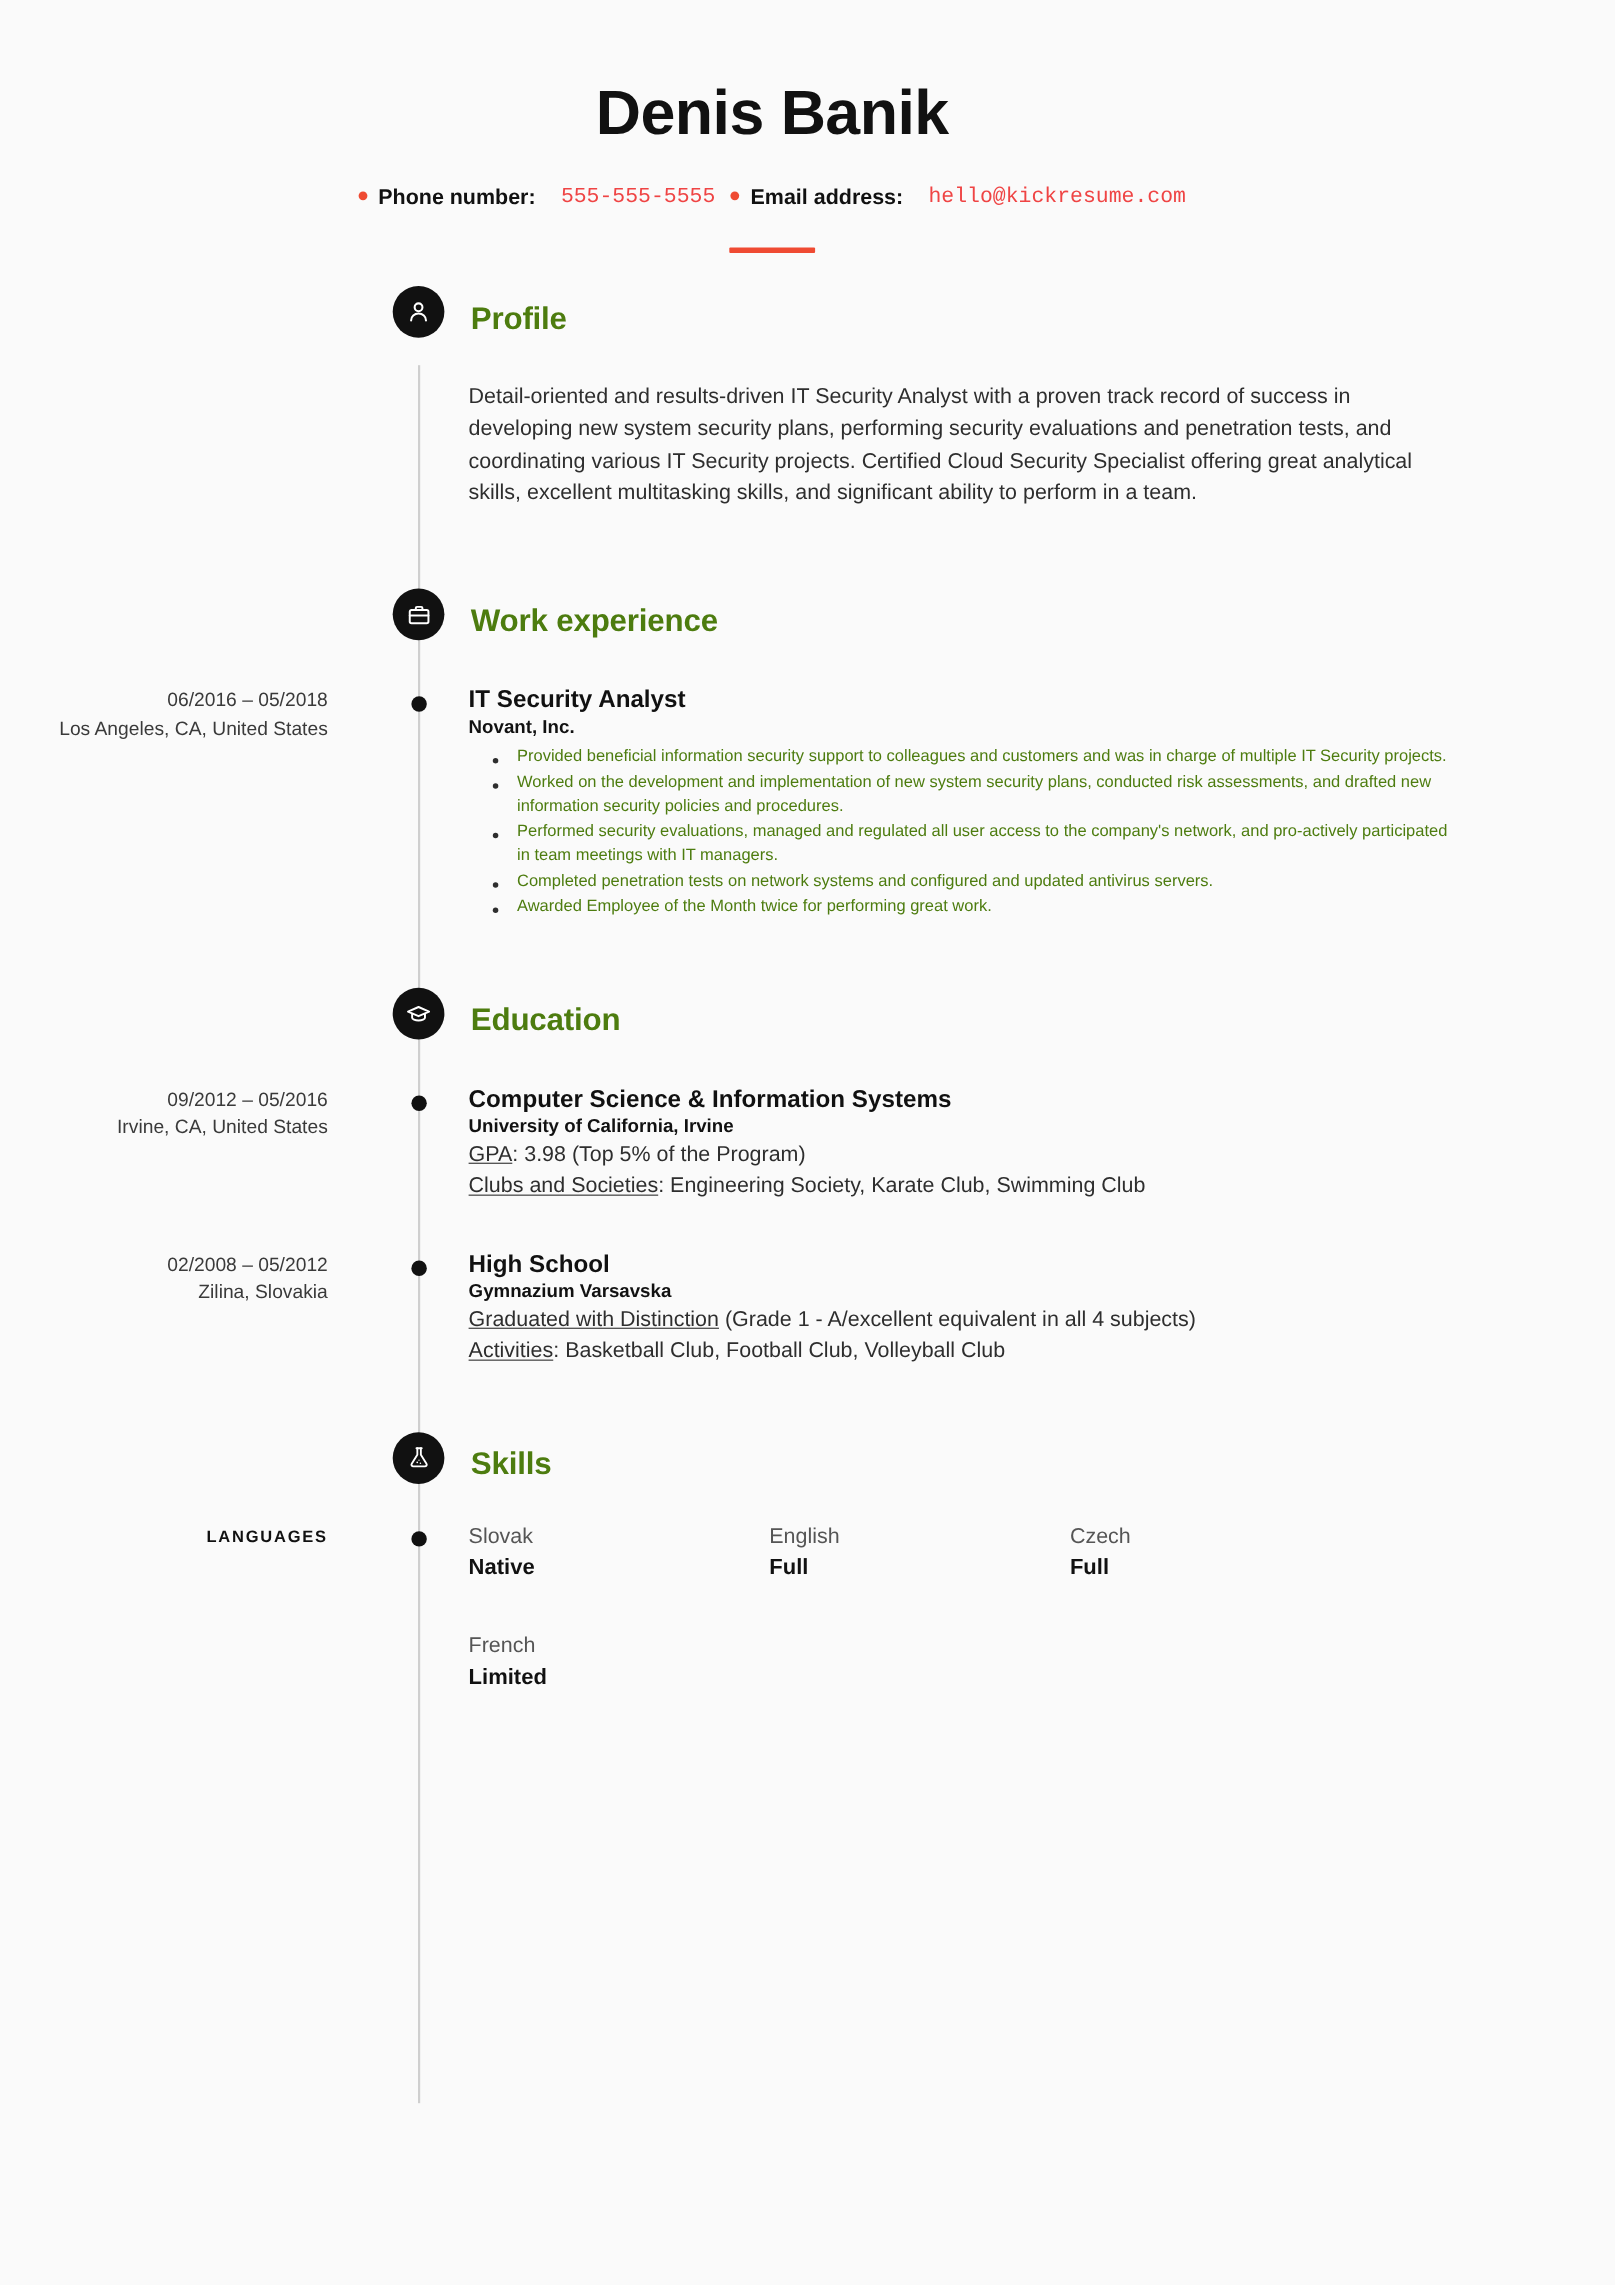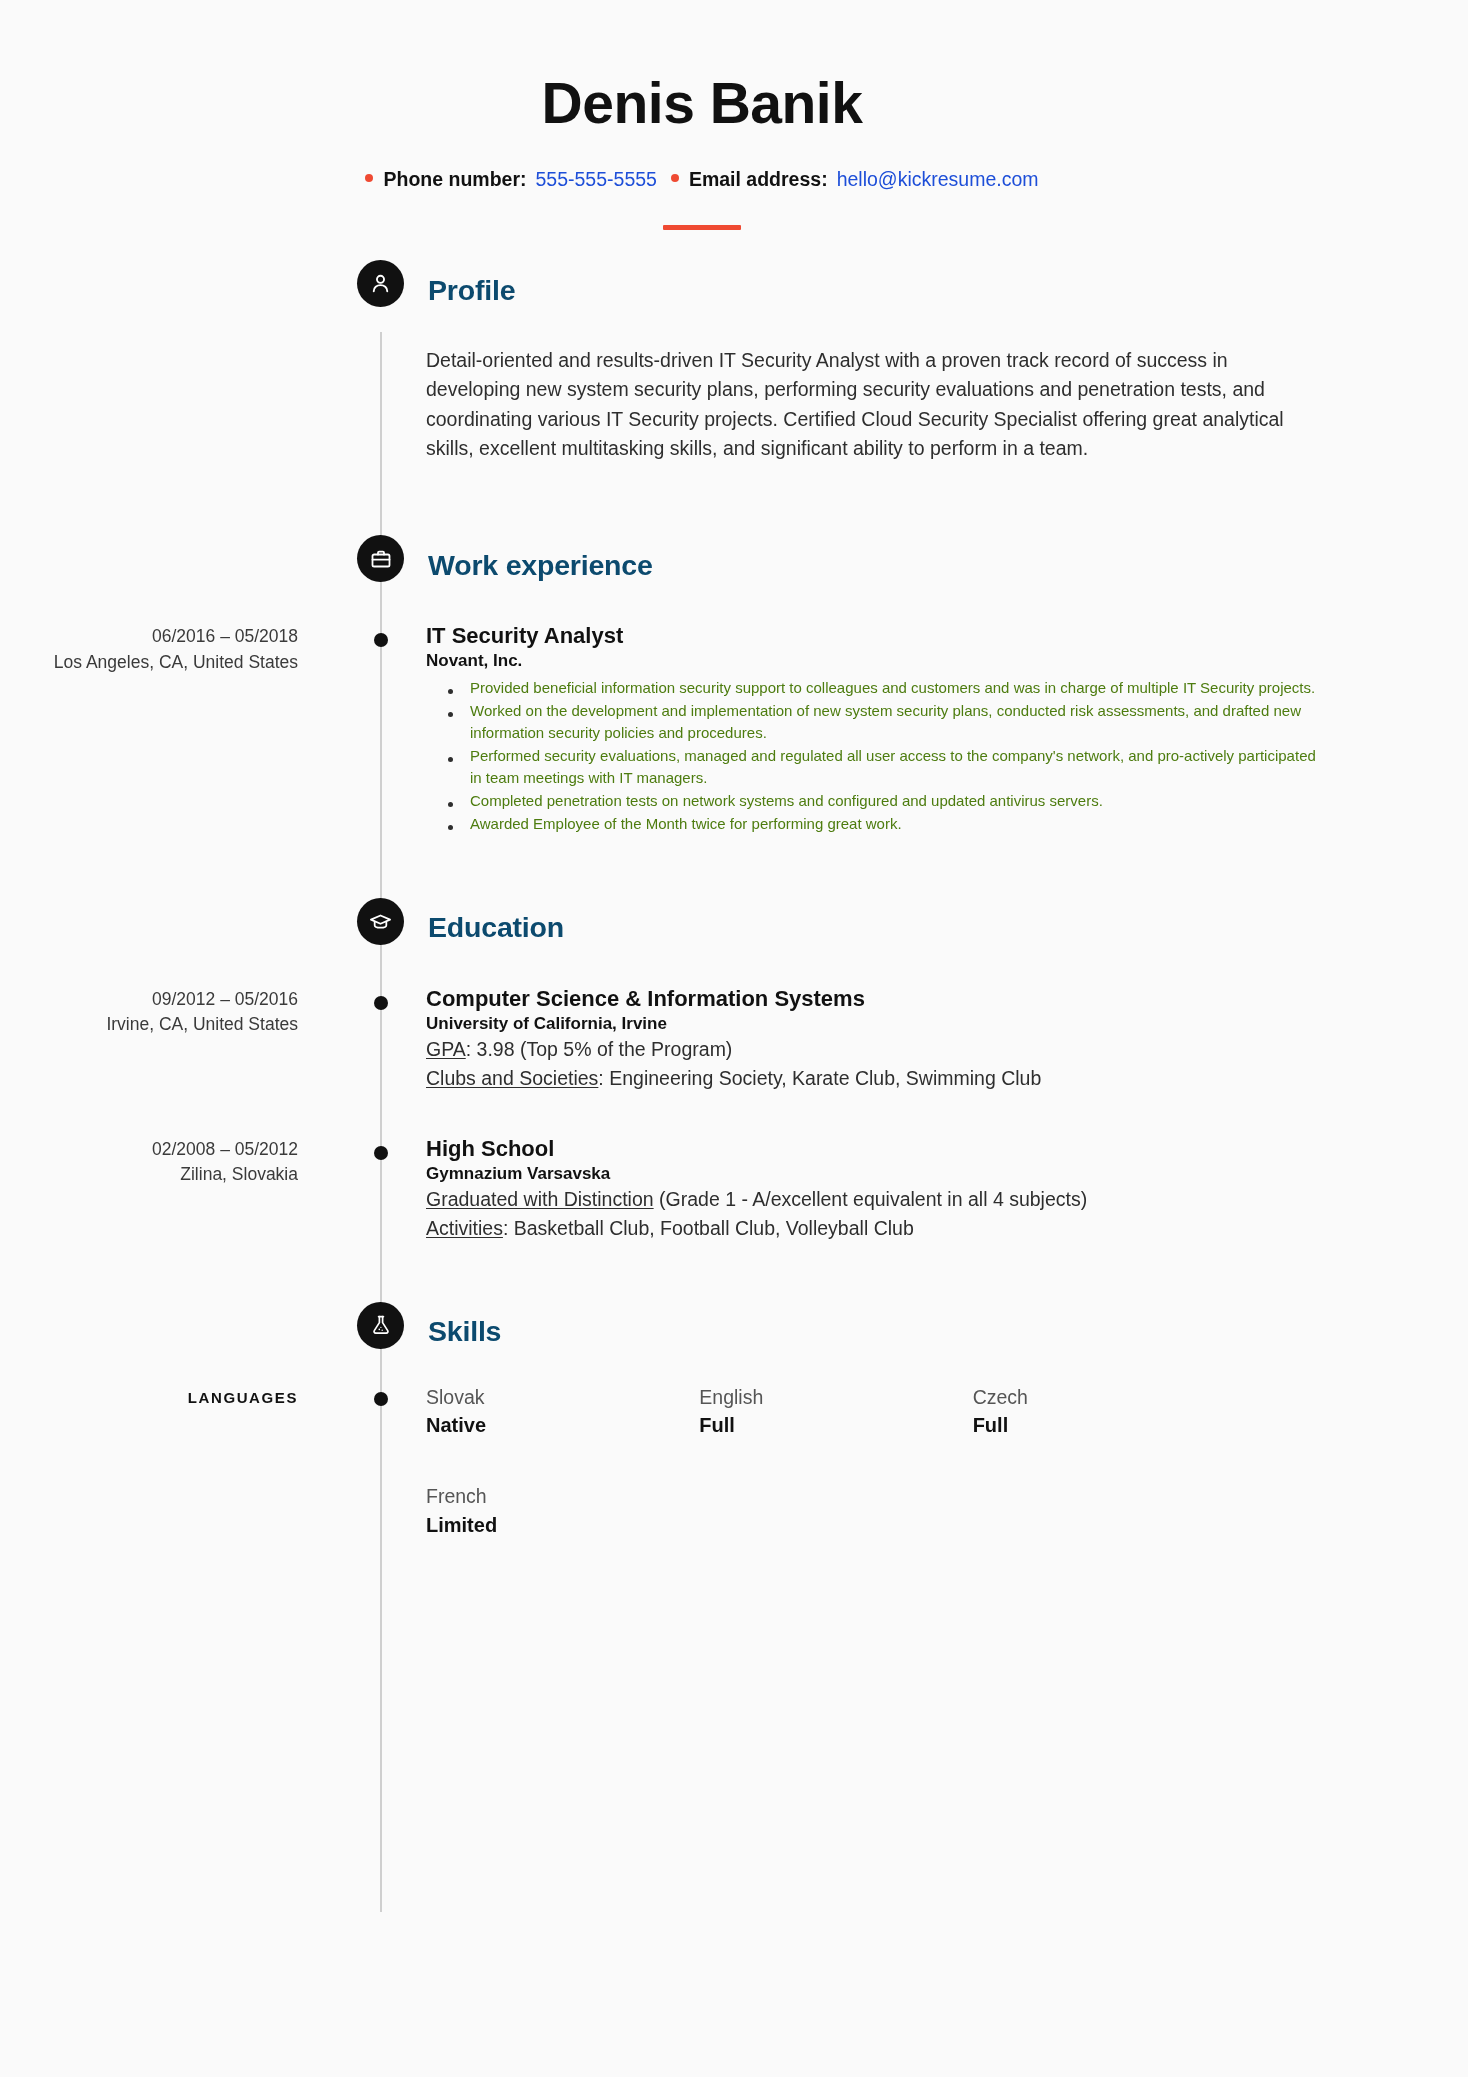--- a/index.html
+++ b/index.html
@@ -46,21 +46,21 @@
   }
   .contact-dot {
     display: inline-block;
     width: 8px; height: 8px;
     border-radius: 50%;
     background: #ef4a32;
     margin: 0 10px 2px 0;
   }
   .contact-dot.second { margin-left: 14px; }
   .contact-label { font-weight: 700; color: #111111; }
-  .contact-value { color: #1d4ed8; margin-left: 9px; }
+  .contact-value { color: #ef4444; margin-left: 23px; font-family: Liberation Mono, monospace; }
 
   .header-rule {
     width: 78px;
     height: 5px;
     background: #ef4a32;
     margin: 32px auto 0 auto;
     border-radius: 1px;
   }
 
   
@@ -94,21 +94,21 @@
     background: #111111;
     display: flex;
     align-items: center;
     justify-content: center;
   }
   .section-icon svg { display: block; }
   .section-title {
     margin-left: 428px;
     font-size: 28.5px;
     font-weight: 700;
-    color: #0c4a6e;
+    color: #4d7c0f;
     letter-spacing: -0.2px;
     line-height: 47px;
   }
 
   
   .entry {
     position: relative;
     display: flex;
     padding-left: 0;
   }

